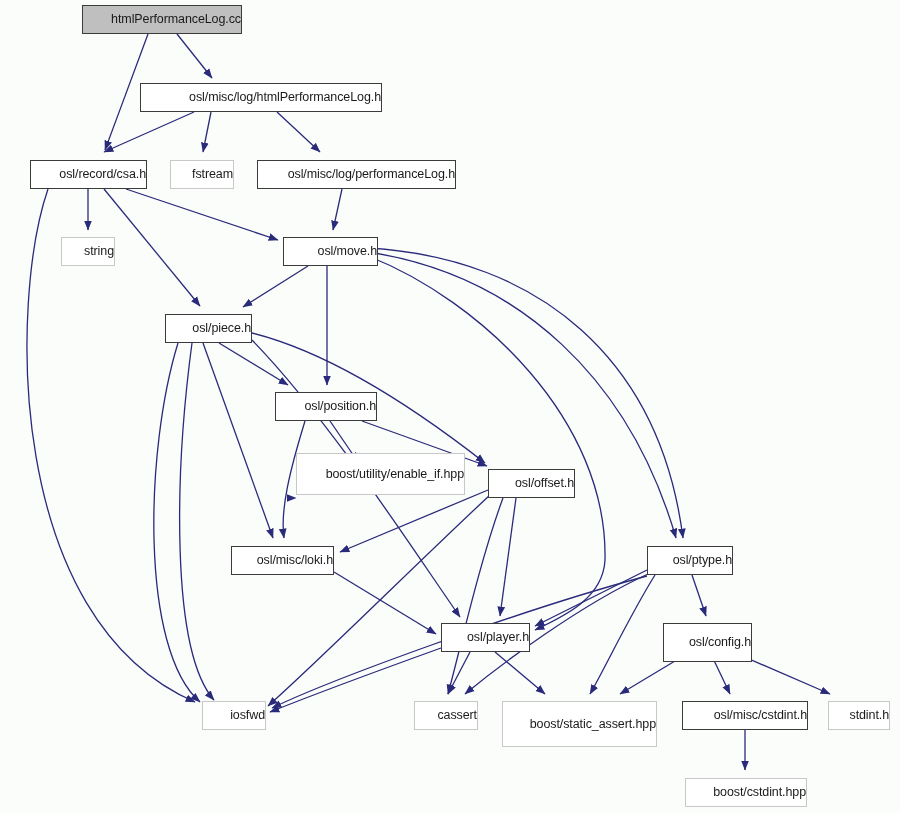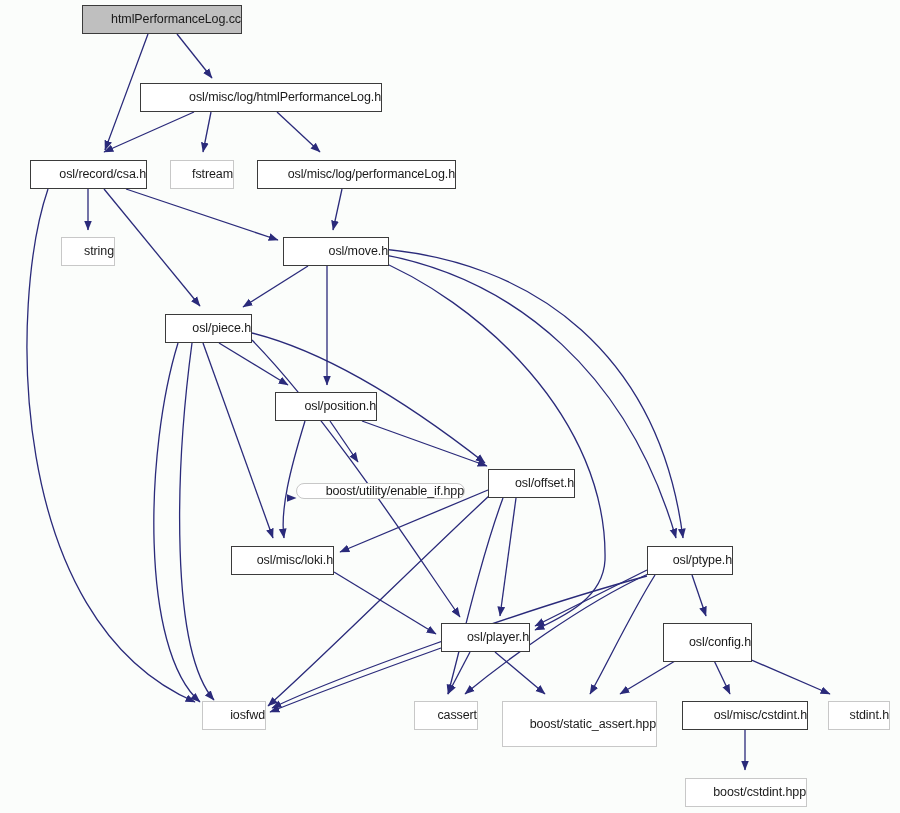--- a/index.html
+++ b/index.html
@@ -119,30 +119,30 @@
       </div>
       <div class="node" style="left: 170px; top: 160px; width: 64px; height: 29px;">
         <span class="node-label">fstream</span>
       </div>
       <div class="node strong" style="left: 257px; top: 160px; width: 199px; height: 29px;">
         <span class="node-label">osl/misc/log/performanceLog.h</span>
       </div>
       <div class="node" style="left: 61px; top: 237px; width: 54px; height: 29px;">
         <span class="node-label">string</span>
       </div>
-      <div class="node strong" style="left: 283px; top: 237px; width: 106px; height: 29px;">
+      <div class="node strong" style="left: 283px; top: 237px; width: 95px; height: 29px;">
         <span class="node-label">osl/move.h</span>
       </div>
       <div class="node strong" style="left: 165px; top: 314px; width: 87px; height: 29px;">
         <span class="node-label">osl/piece.h</span>
       </div>
       <div class="node strong" style="left: 275px; top: 392px; width: 102px; height: 29px;">
         <span class="node-label">osl/position.h</span>
       </div>
-      <div class="node" style="left: 296px; top: 483px; width: 169px; height: 16px; border-radius: 12px;">
+      <div class="node" style="left: 296px; top: 453px; width: 169px; height: 42px;">
         <span class="node-label">boost/utility/enable_if.hpp</span>
       </div>
       <div class="node strong" style="left: 488px; top: 469px; width: 87px; height: 29px;">
         <span class="node-label">osl/offset.h</span>
       </div>
       <div class="node strong" style="left: 231px; top: 546px; width: 103px; height: 29px;">
         <span class="node-label">osl/misc/loki.h</span>
       </div>
       <div class="node strong" style="left: 647px; top: 546px; width: 86px; height: 29px;">
         <span class="node-label">osl/ptype.h</span>

